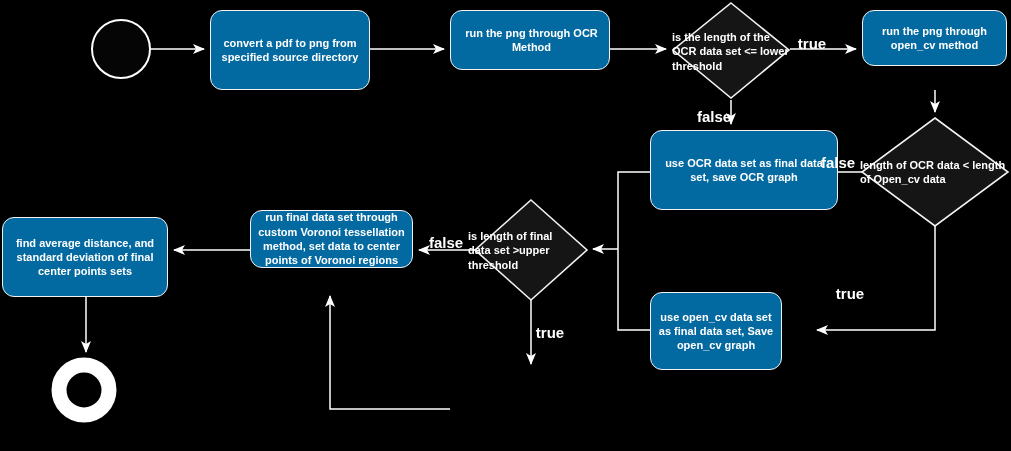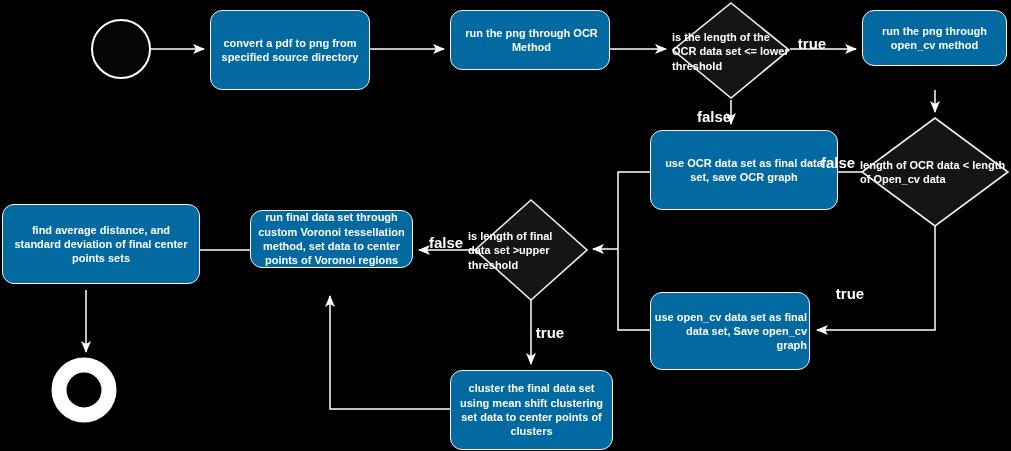--- a/index.html
+++ b/index.html
@@ -25,23 +25,23 @@
     color: #ffffff;
     font-weight: bold;
     font-size: 11px;
     line-height: 1.3;
     padding: 3px 5px;
   }
   #n-convert   { left: 210px; top: 10px;  width: 160px; height: 80px; }
   #n-ocr       { left: 450px; top: 10px;  width: 160px; height: 60px; padding-left: 8px; }
   #n-opencv    { left: 862px; top: 10px;  width: 145px; height: 56px; }
   #n-useocr    { left: 650px; top: 130px; width: 188px; height: 80px; }
-  #n-useopencv { left: 650px; top: 292px; width: 160px; height: 78px; padding: 3px 2px; text-align: right; }
+  #n-useopencv { left: 650px; top: 292px; width: 132px; height: 78px; padding: 3px 2px; }
   #n-voronoi   { left: 250px; top: 210px; width: 163px; height: 58px; }
-  #n-findavg   { left: 2px;   top: 204px; width: 198px; height: 80px; }
+  #n-findavg   { left: 2px;   top: 217px; width: 166px; height: 80px; }
   #n-cluster   { left: 450px; top: 370px; width: 163px; height: 80px; }
   .dtext {
     position: absolute;
     transform: translate(-50%, -50%);
     color: #ffffff;
     font-weight: bold;
     font-size: 11px;
     line-height: 1.3;
     text-align: left;
   }
@@ -100,21 +100,20 @@
     <polygon points="531,200 587,250 531,300 475,250" fill="#151515" stroke="#f2f2f2" stroke-width="1.6"></polygon>
   </svg>
 
   <div class="node" id="n-convert">convert a pdf to png from specified source directory</div>
   <div class="node" id="n-ocr">run the png through OCR Method</div>
   <div class="node" id="n-opencv">run the png through open_cv method</div>
   <div class="node" id="n-useocr">use OCR data set as final data set, save OCR graph</div>
   <div class="node" id="n-useopencv">use open_cv data set as final data set, Save open_cv graph</div>
   <div class="node" id="n-voronoi">run final data set through custom Voronoi tessellation method, set data to center points of Voronoi regions</div>
   <div class="node" id="n-findavg">find average distance, and standard deviation of final center points sets</div>
-  <div class="node" id="n-cluster">cluster the final data set using mean shift clustering set data to center points of clusters</div>
 
   <div class="dtext" id="dt-lower">is the length of the OCR data set &lt;= lower threshold</div>
   <div class="dtext" id="dt-compare">length of OCR data &lt; length of Open_cv data</div>
   <div class="dtext" id="dt-upper">is length of final data set &gt;upper threshold</div>
 
   <span class="elabel" id="el-lower-true">true</span>
   <span class="elabel" id="el-lower-false">false</span>
   <span class="elabel" id="el-compare-false">false</span>
   <span class="elabel" id="el-compare-true">true</span>
   <span class="elabel" id="el-upper-false">false</span>

